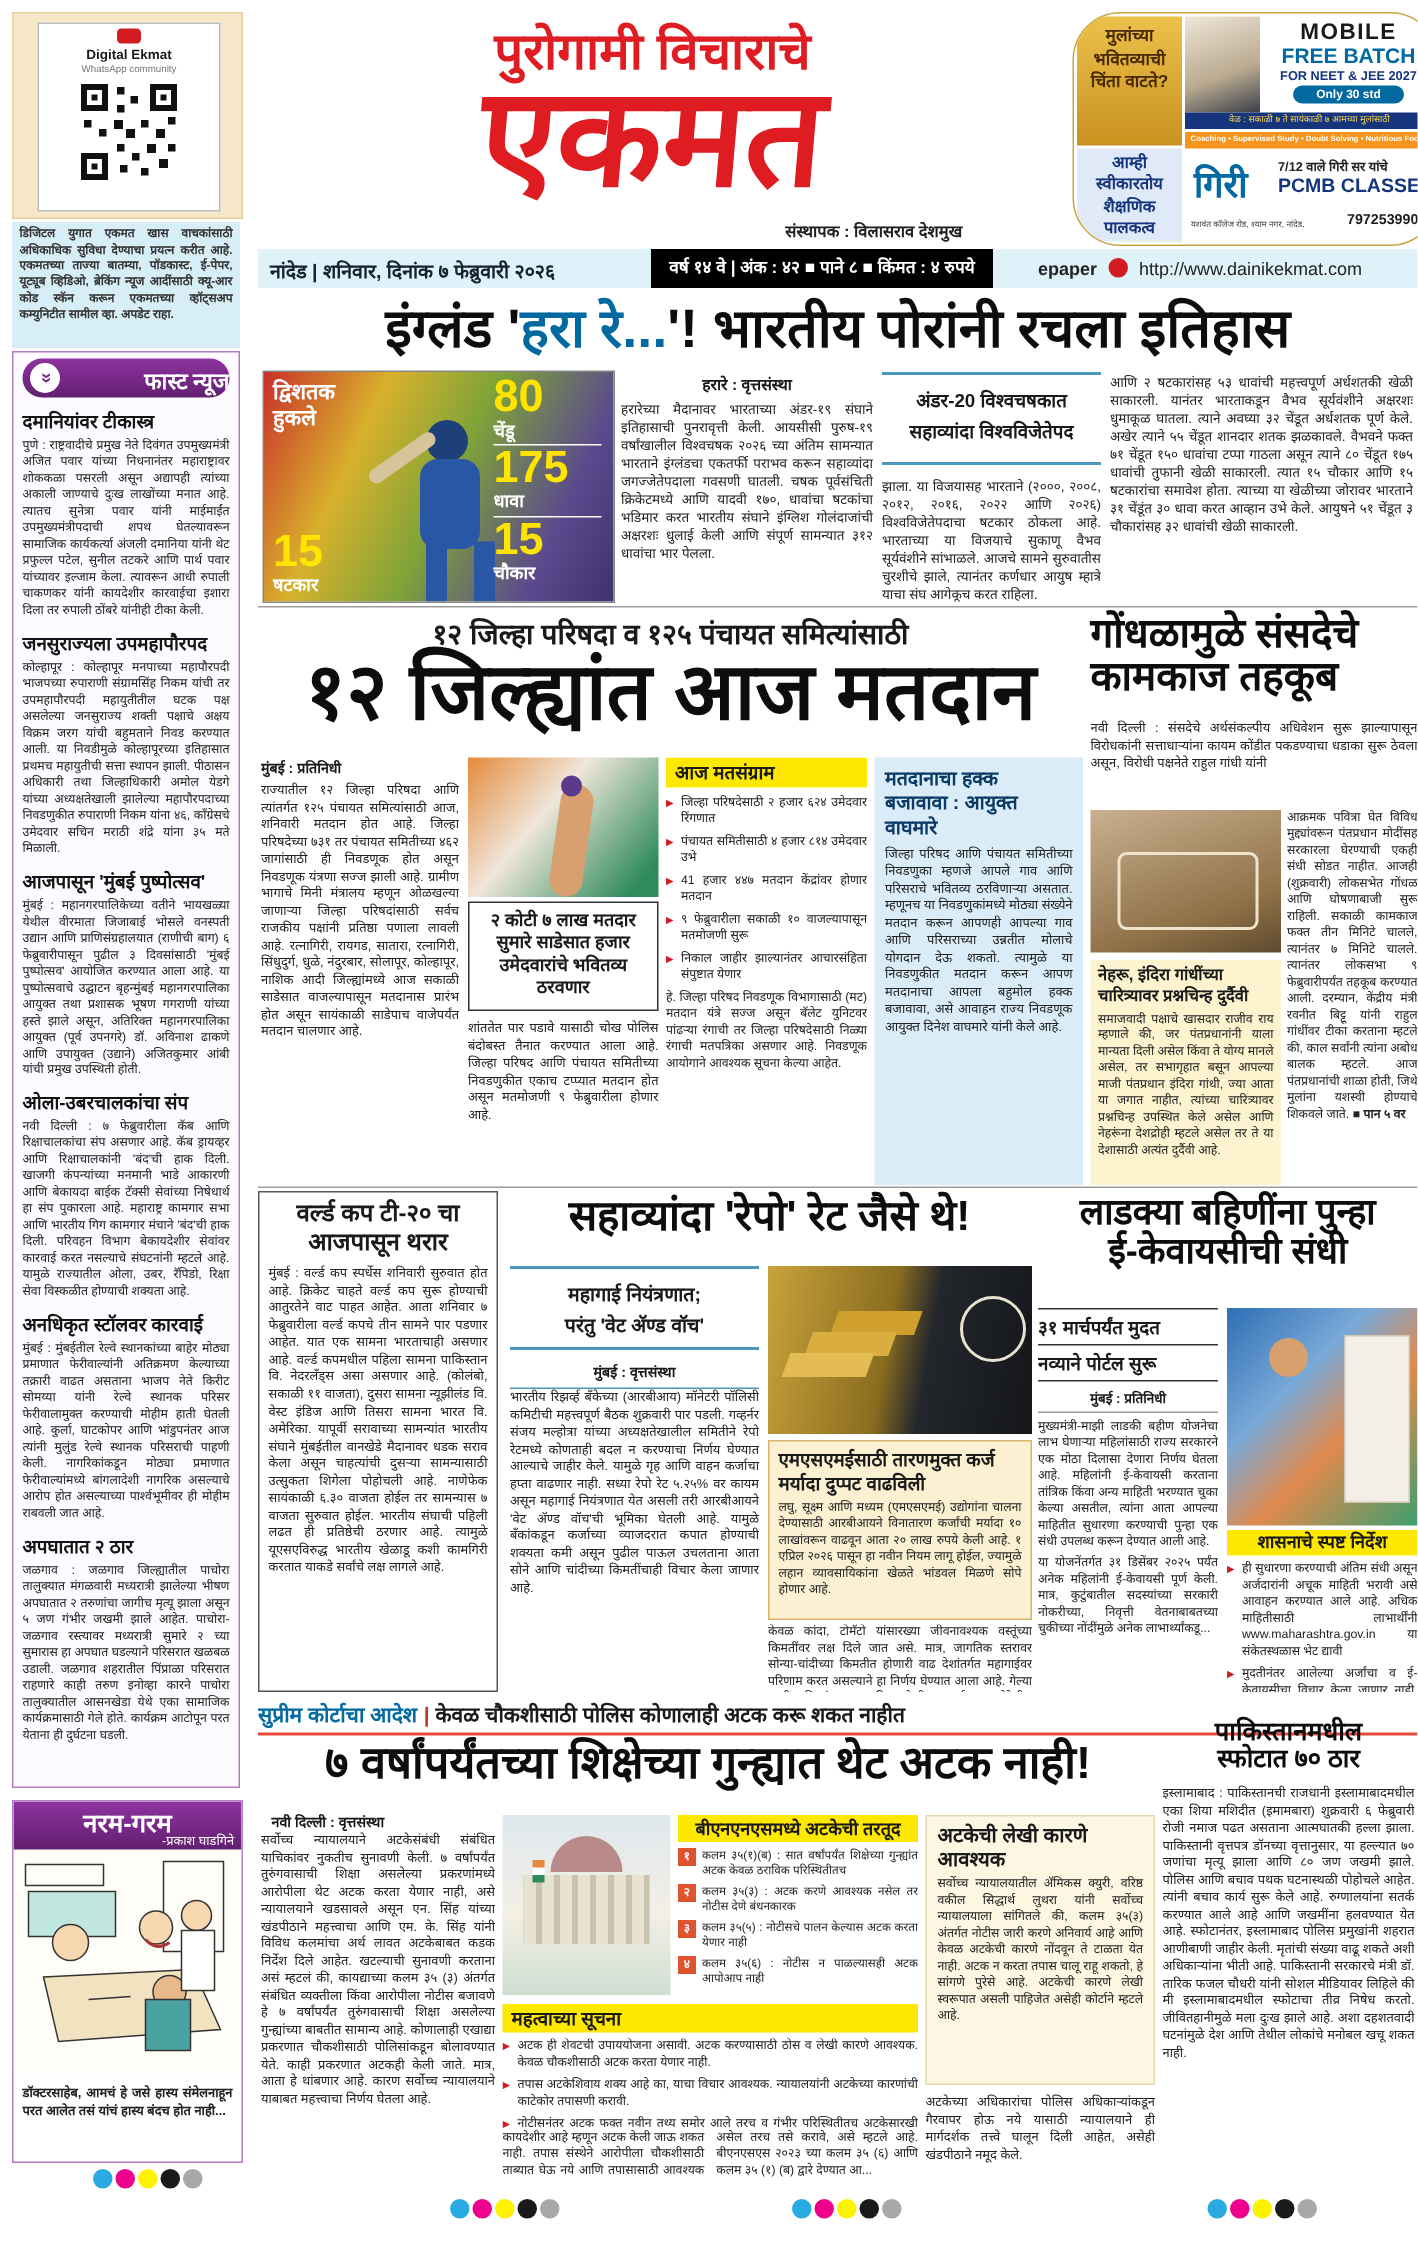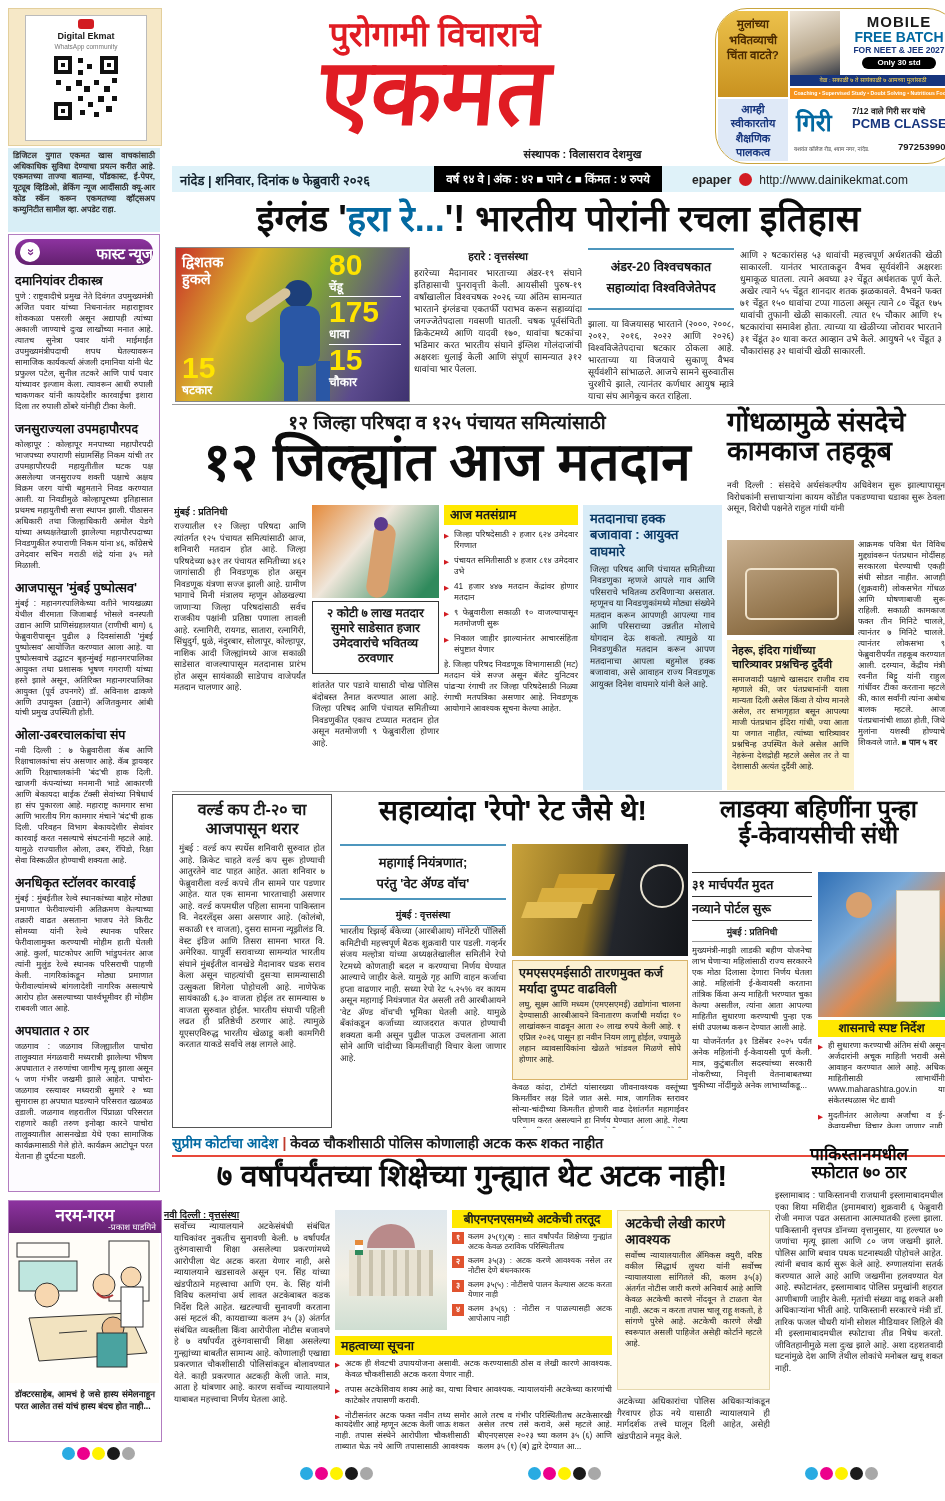--- a/index.html
+++ b/index.html
@@ -111,21 +111,21 @@
   </div>
 </div>
 
 <div class="abs ad clip" style="left:715px;top:8px;width:242px;height:154px;border-radius:32px;">
   <div class="abs ad-gold ctr clip" style="left:2px;top:2px;width:70px;height:86px;padding-top:6px;box-sizing:border-box;font-size:11.5px;line-height:1.35;">मुलांच्या भवितव्याची चिंता वाटते?</div>
   <div class="abs ad-blue ctr clip" style="left:2px;top:90px;width:70px;height:62px;padding-top:3px;box-sizing:border-box;font-size:11px;line-height:1.3;">आम्ही स्वीकारतोय शैक्षणिक पालकत्व</div>
   <div class="abs clip" style="left:74px;top:2px;width:50px;height:64px;background:linear-gradient(160deg,#efe6d8,#b9a98f 60%,#3a3f4a);"></div>
   <div class="abs ctr bold" style="left:126px;top:4px;width:114px;font-size:15px;letter-spacing:1px;">MOBILE</div>
   <div class="abs ctr bold red" style="left:126px;top:20px;width:114px;font-size:14px;">FREE BATCH</div>
   <div class="abs ctr bold" style="left:126px;top:36px;width:114px;font-size:8.5px;color:#17357d;">FOR NEET &amp; JEE 2027</div>
-  <div class="abs ctr" style="left:146px;top:48px;width:74px;height:12px;background:#000000;color:#fff;font-size:8px;font-weight:bold;border-radius:7px;line-height:12px;">Only 30 std</div>
+  <div class="abs ctr" style="left:146px;top:48px;width:74px;height:12px;background:#0369a1;color:#fff;font-size:8px;font-weight:bold;border-radius:7px;line-height:12px;">Only 30 std</div>
   <div class="abs ad-strip-blue ctr clip" style="left:74px;top:66px;width:166px;height:11px;font-size:6px;line-height:11px;">वेळ : सकाळी ७ ते सायंकाळी ७ आमच्या मुलांसाठी</div>
   <div class="abs ad-strip-orange ctr clip" style="left:2px;top:79px;left:74px;width:166px;height:11px;font-size:5.2px;line-height:11px;font-weight:bold;">Coaching • Supervised Study • Doubt Solving • Nutritious Food • Stress-Free Learning</div>
   <div class="abs bold red" style="left:80px;top:96px;font-size:24px;">गिरी</div>
   <div class="abs bold" style="left:136px;top:96px;width:104px;font-size:8.5px;color:#222;">7/12 वाले गिरी सर यांचे</div>
   <div class="abs bold" style="left:136px;top:107px;width:104px;font-size:13px;color:#17357d;">PCMB CLASSES</div>
   <div class="abs" style="left:78px;top:136px;width:100px;font-size:5.6px;color:#444;">यशवंत कॉलेज रोड, श्याम नगर, नांदेड.</div>
   <div class="abs bold" style="left:182px;top:132px;width:60px;font-size:9.5px;">7972539909</div>
 </div>
 
 <div class="abs ctr hl" style="left:172px;top:200px;width:773px;font-size:36px;">
@@ -269,21 +269,21 @@
     </div>
 
 </div>
 
 <div class="abs clip" style="left:172px;top:1133px;width:773px;height:22px;border-bottom:2.5px solid #e8493a;">
   <span class="bold red" style="font-size:14px;">सुप्रीम कोर्टाचा आदेश</span>
   <span class="bold" style="font-size:14px;color:#c0392b;"> | </span>
   <span class="bold" style="font-size:14px;">केवळ चौकशीसाठी पोलिस कोणालाही अटक करू शकत नाहीत</span>
 </div>
 <div class="abs ctr hl" style="left:172px;top:1160px;width:600px;font-size:30px;">७ वर्षांपर्यंतच्या शिक्षेच्या गुन्ह्यात थेट अटक नाही!</div>
-<div class="abs bold" style="left:164px;top:1208px;font-size:9.5px;text-decoration:underline;">नवी दिल्ली : वृत्तसंस्था</div>
+<div class="abs bold" style="left:181px;top:1208px;font-size:9.5px;">नवी दिल्ली : वृत्तसंस्था</div>
 <div class="abs bt s85 clip" style="left:174px;top:1221px;width:156px;height:243px;">सर्वोच्च न्यायालयाने अटकेसंबंधी संबंधित याचिकांवर नुकतीच सुनावणी केली. ७ वर्षांपर्यंत तुरुंगवासाची शिक्षा असलेल्या प्रकरणांमध्ये आरोपीला थेट अटक करता येणार नाही, असे न्यायालयाने खडसावले असून एन. सिंह यांच्या खंडपीठाने महत्त्वाचा आणि एम. के. सिंह यांनी विविध कलमांचा अर्थ लावत अटकेबाबत कडक निर्देश दिले आहेत. खटल्याची सुनावणी करताना असं म्हटलं की, कायद्याच्या कलम ३५ (३) अंतर्गत संबंधित व्यक्तीला किंवा आरोपीला नोटीस बजावणे हे ७ वर्षांपर्यंत तुरुंगवासाची शिक्षा असलेल्या गुन्ह्यांच्या बाबतीत सामान्य आहे. कोणालाही एखाद्या प्रकरणात चौकशीसाठी पोलिसांकडून बोलावण्यात येते. काही प्रकरणात अटकही केली जाते. मात्र, आता हे थांबणार आहे. कारण सर्वोच्च न्यायालयाने याबाबत महत्त्वाचा निर्णय घेतला आहे.</div>
 
 <div class="abs clip" style="left:335px;top:1210px;width:112px;height:120px;background:linear-gradient(180deg,#dfe8ee 0%,#f3efe4 55%,#cfded2 100%);">
   <div class="abs" style="left:32px;top:14px;width:48px;height:24px;background:#b98a8a;border-radius:24px 24px 0 0;"></div>
   <div class="abs" style="left:14px;top:40px;width:84px;height:46px;background:repeating-linear-gradient(90deg,#e8e2d2 0 8px,#c9c2ad 8px 12px);"></div>
   <div class="abs" style="left:20px;top:30px;width:8px;height:5px;background:#e58a3a;box-shadow:0 5px 0 #fff,0 10px 0 #2f8a5c;"></div>
 </div>
 
 <div class="abs clip" style="left:452px;top:1210px;width:160px;height:122px;">
   <div class="ybar ctr clip" style="height:18px;font-size:12px;line-height:18px;">बीएनएनएसमध्ये अटकेची तरतूद</div>

